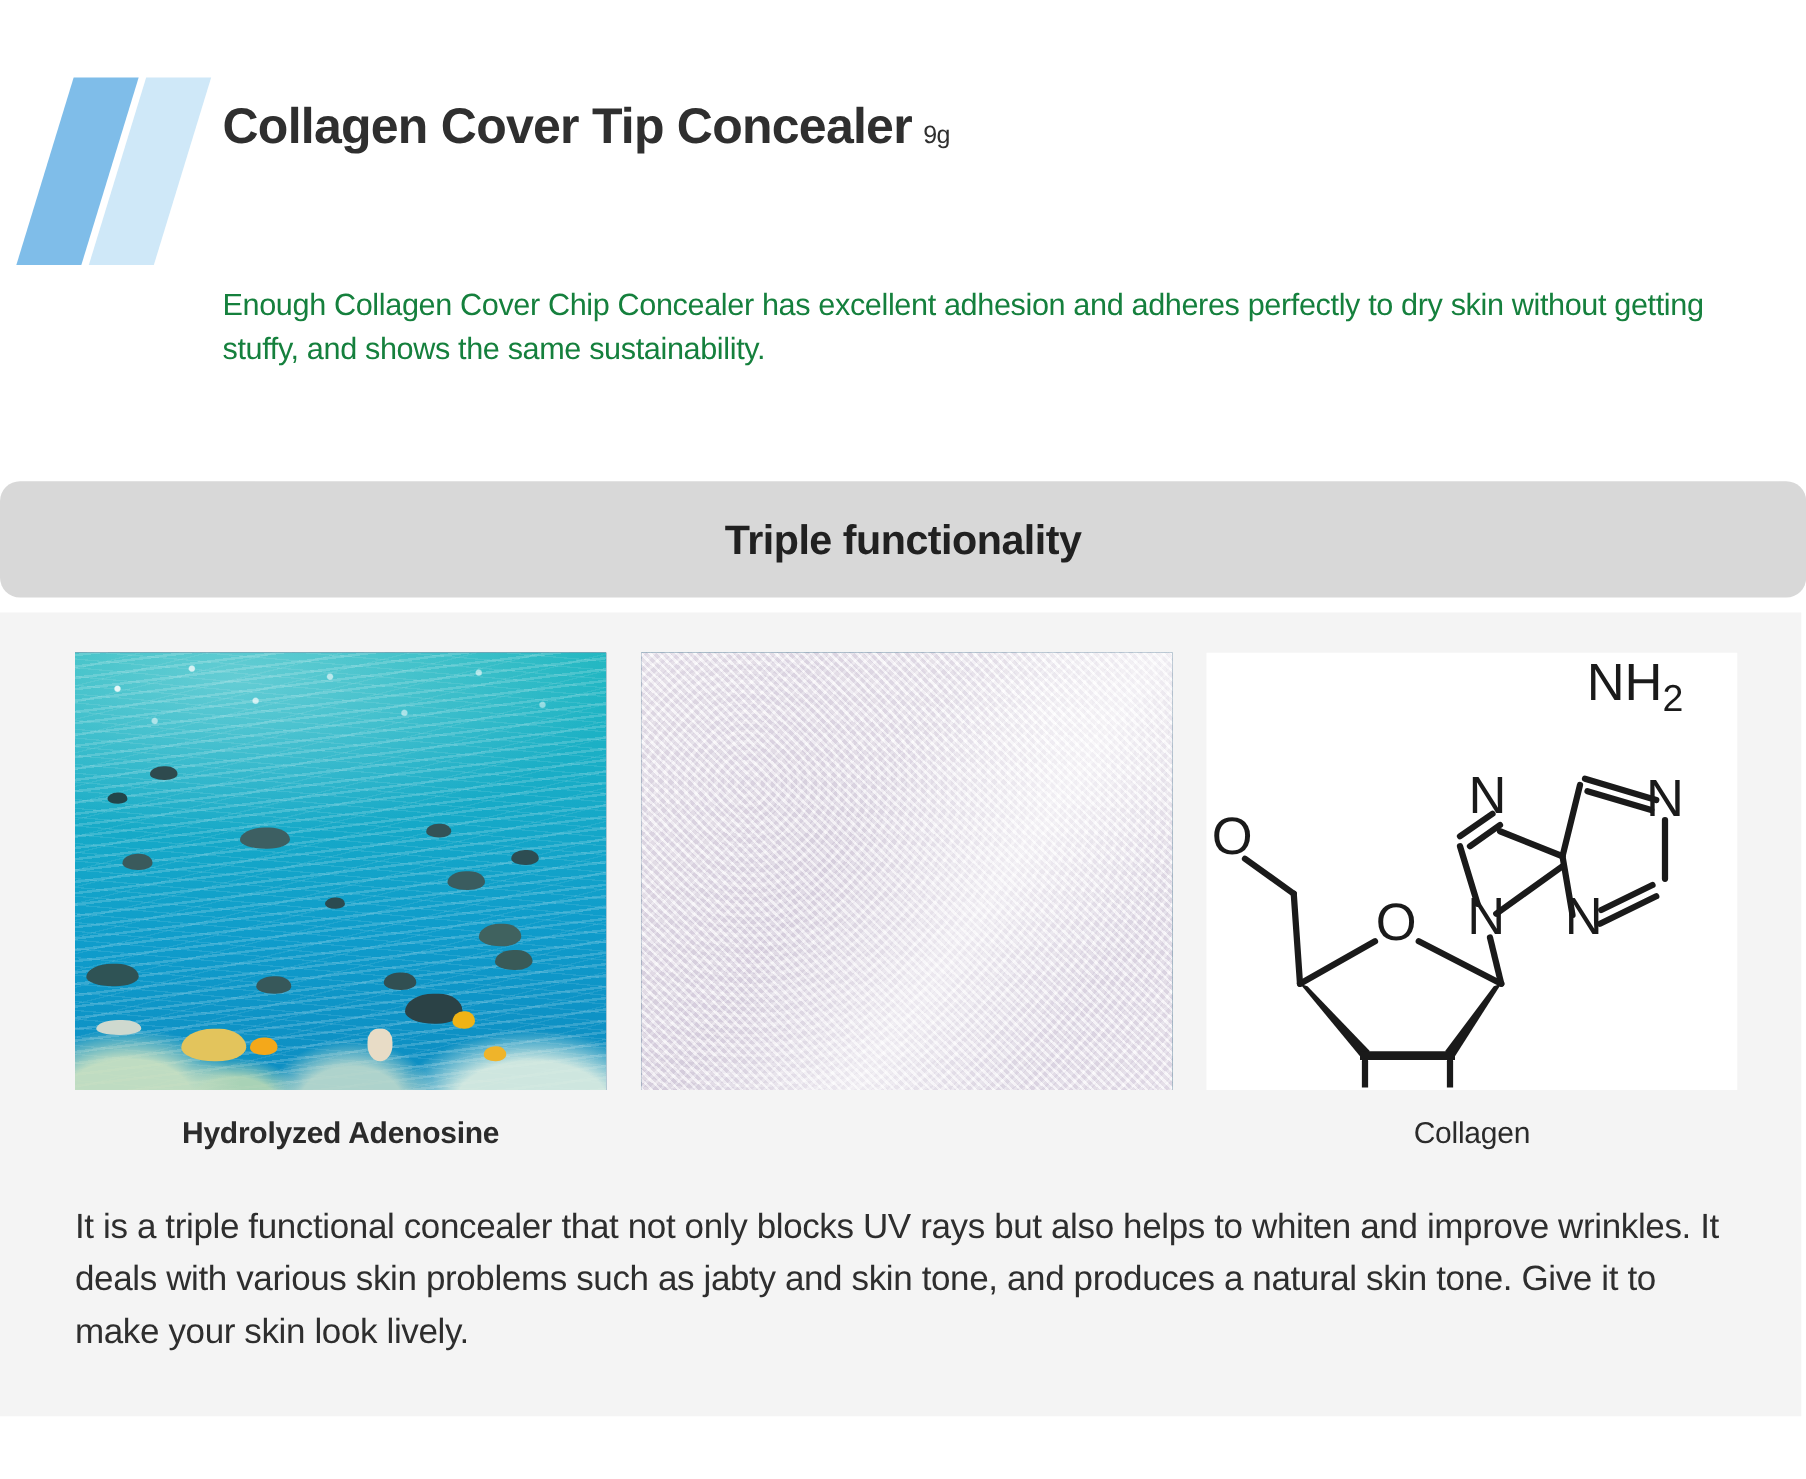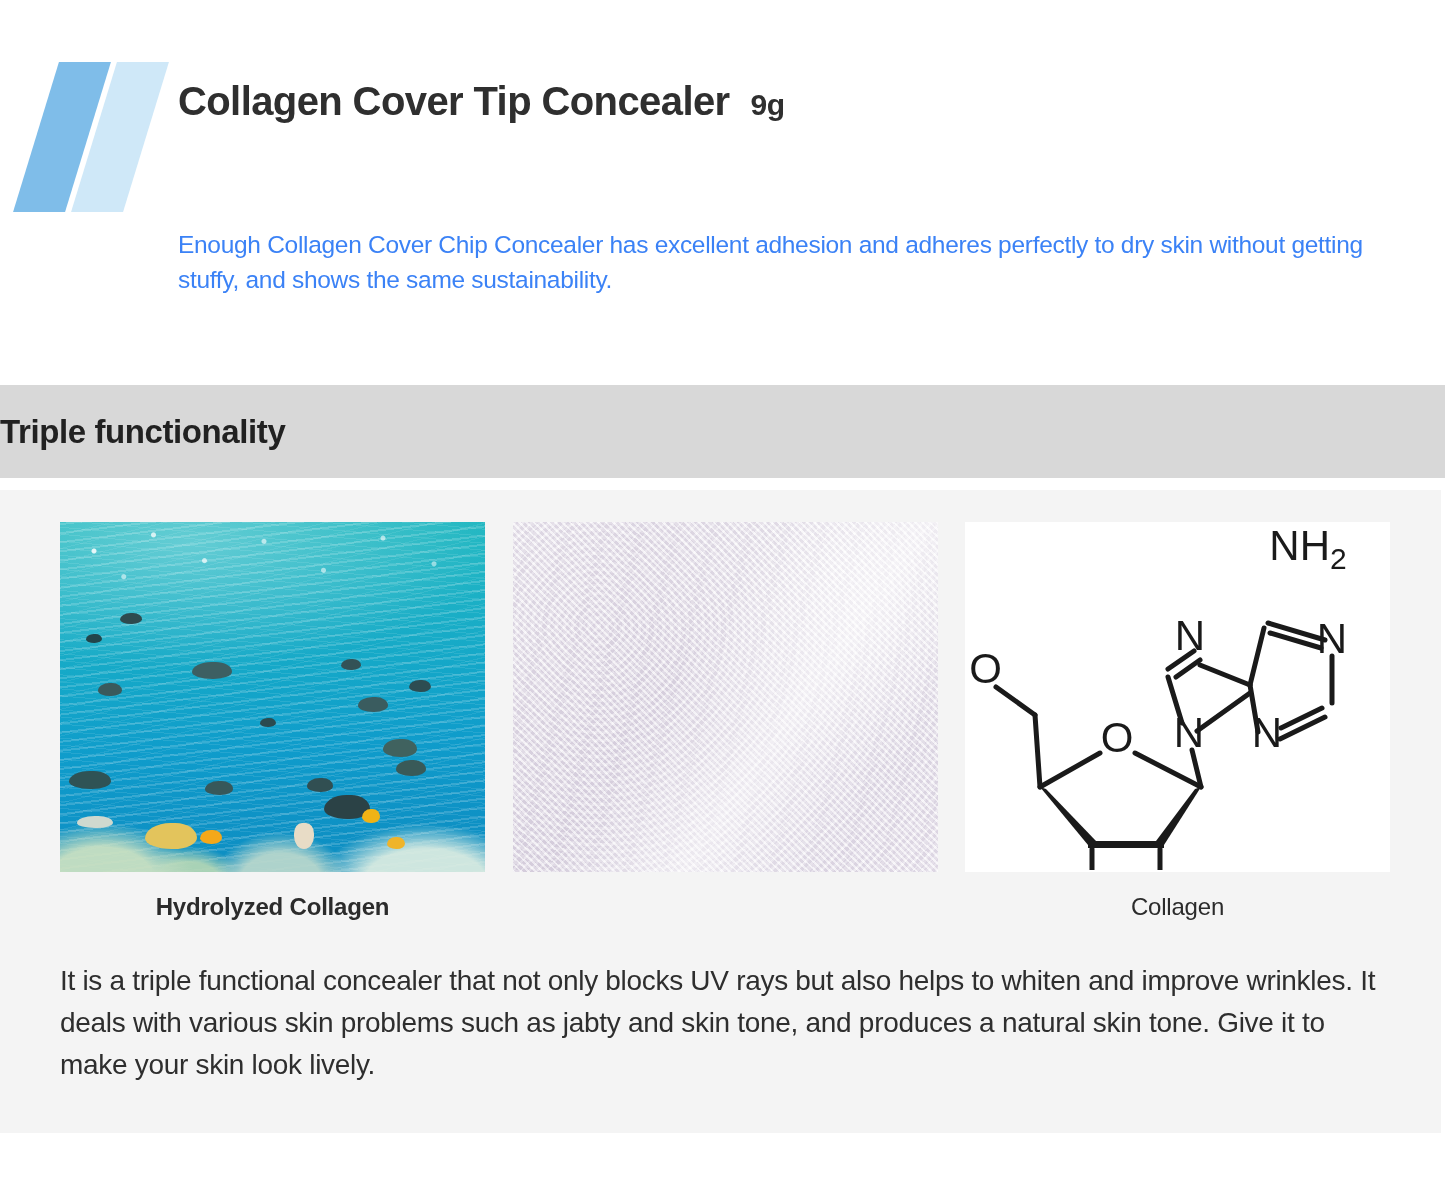--- a/index.html
+++ b/index.html
@@ -44,46 +44,47 @@
     white-space: nowrap;
     color: #2f2f2f;
   }
   #product-title {
     font-size: 40px;
     font-weight: bold;
     letter-spacing: -0.6px;
     font-stretch: condensed;
   }
   #product-weight {
-    font-size: 30px;
-    font-weight: bold;
+    font-size: 20px;
+    font-weight: normal;
     letter-spacing: -0.4px;
-    margin-left: 21px;
+    margin-left: 9px;
   }
 
   #intro-text {
     position: absolute;
     left: 178px; top: 228px;
     width: 1245px;
     font-size: 24.5px;
     line-height: 1.42;
-    color: #3b82f6;
+    color: #15803d;
     letter-spacing: -0.3px;
   }
 
   
   #section-banner {
     position: absolute;
     left: 0; top: 385px;
     width: 1445px;
     height: 93px;
     background: #d8d8d8;
     display: flex;
     align-items: center;
-    justify-content: flex-start;
+    justify-content: center;
+    border-radius: 16px;
   }
   #section-banner-title {
     font-size: 33px;
     font-weight: bold;
     color: #212121;
     letter-spacing: -0.4px;
   }
 
   
   #ingredients-section {
@@ -248,21 +249,21 @@
           <div class="fish" style="left:58%;top:73%;width:26px;height:14px;background:#314f52;"></div>
           <div class="fish" style="left:62%;top:78%;width:46px;height:24px;background:#2b4246;"></div>
           <div class="fish" style="left:71%;top:82%;width:18px;height:14px;background:#f0b315;"></div>
           <div class="fish" style="left:33%;top:88%;width:22px;height:14px;background:#f4a81a;"></div>
           <div class="fish" style="left:20%;top:86%;width:52px;height:26px;background:#e3c45c;"></div>
           <div class="fish" style="left:77%;top:90%;width:18px;height:12px;background:#efb42a;"></div>
           <div class="fish" style="left:4%;top:84%;width:36px;height:12px;background:#cfd9cf;"></div>
           <div class="fish" style="left:55%;top:86%;width:20px;height:26px;background:#e8dcc6;border-radius:40% 40% 50% 50%;"></div>
         </div>
       </div>
-      <div class="ingredient-caption bold">Hydrolyzed Collagen</div>
+      <div class="ingredient-caption bold">Hydrolyzed Adenosine</div>
     </div>
 
     <div class="ingredient-card">
       <div class="ingredient-media">
         <div class="powder">
           <div class="grain"></div>
           <div class="sheen"></div>
         </div>
       </div>
     </div>

